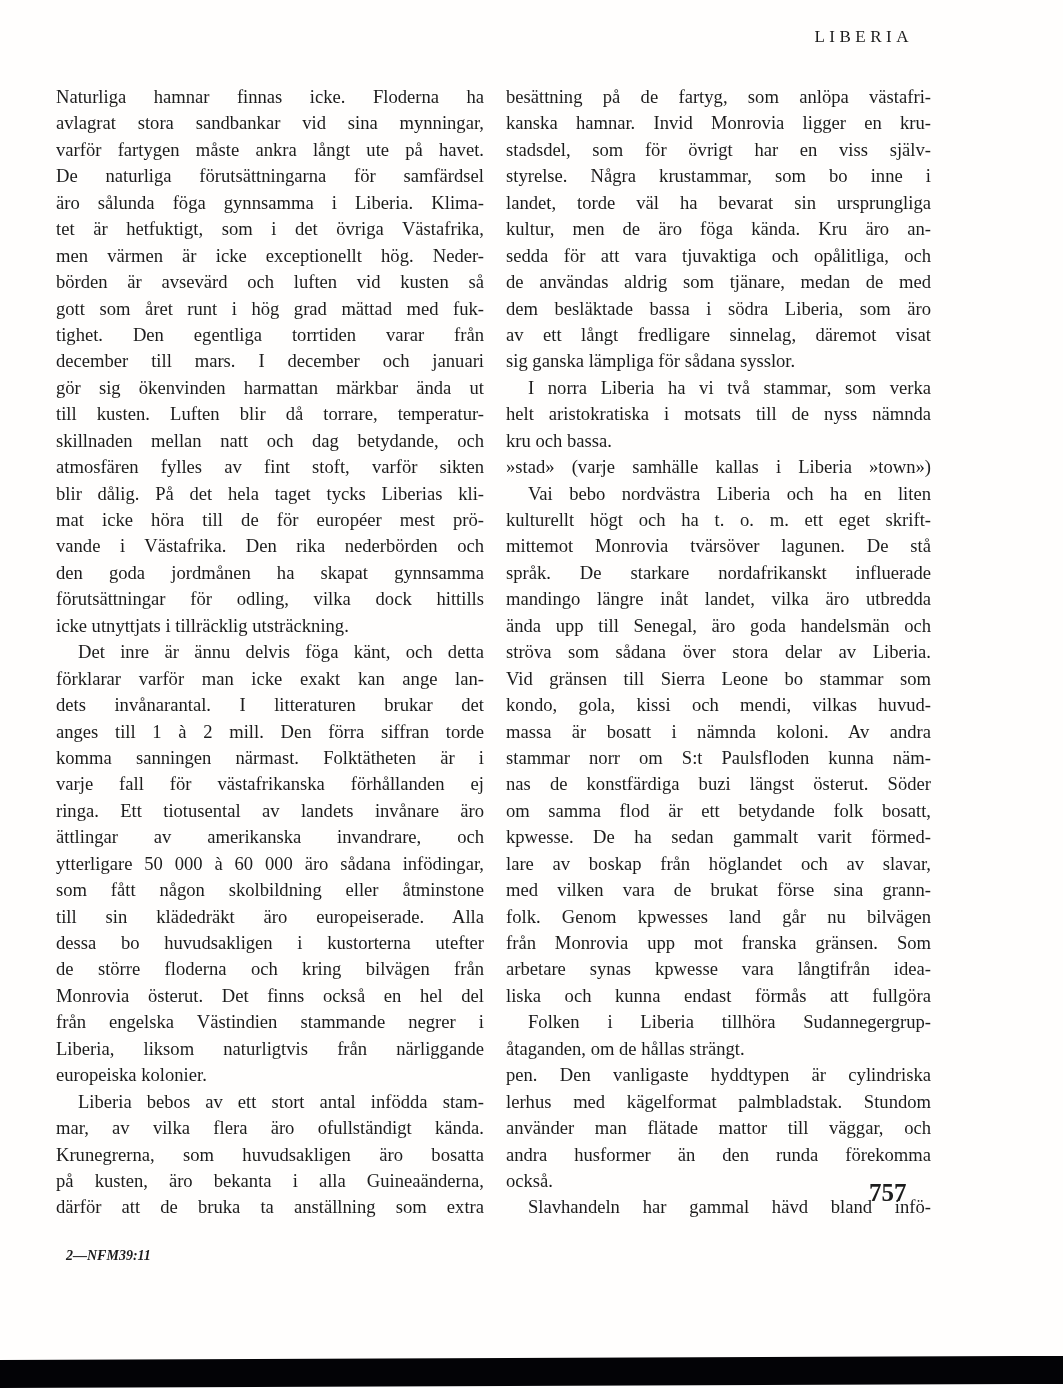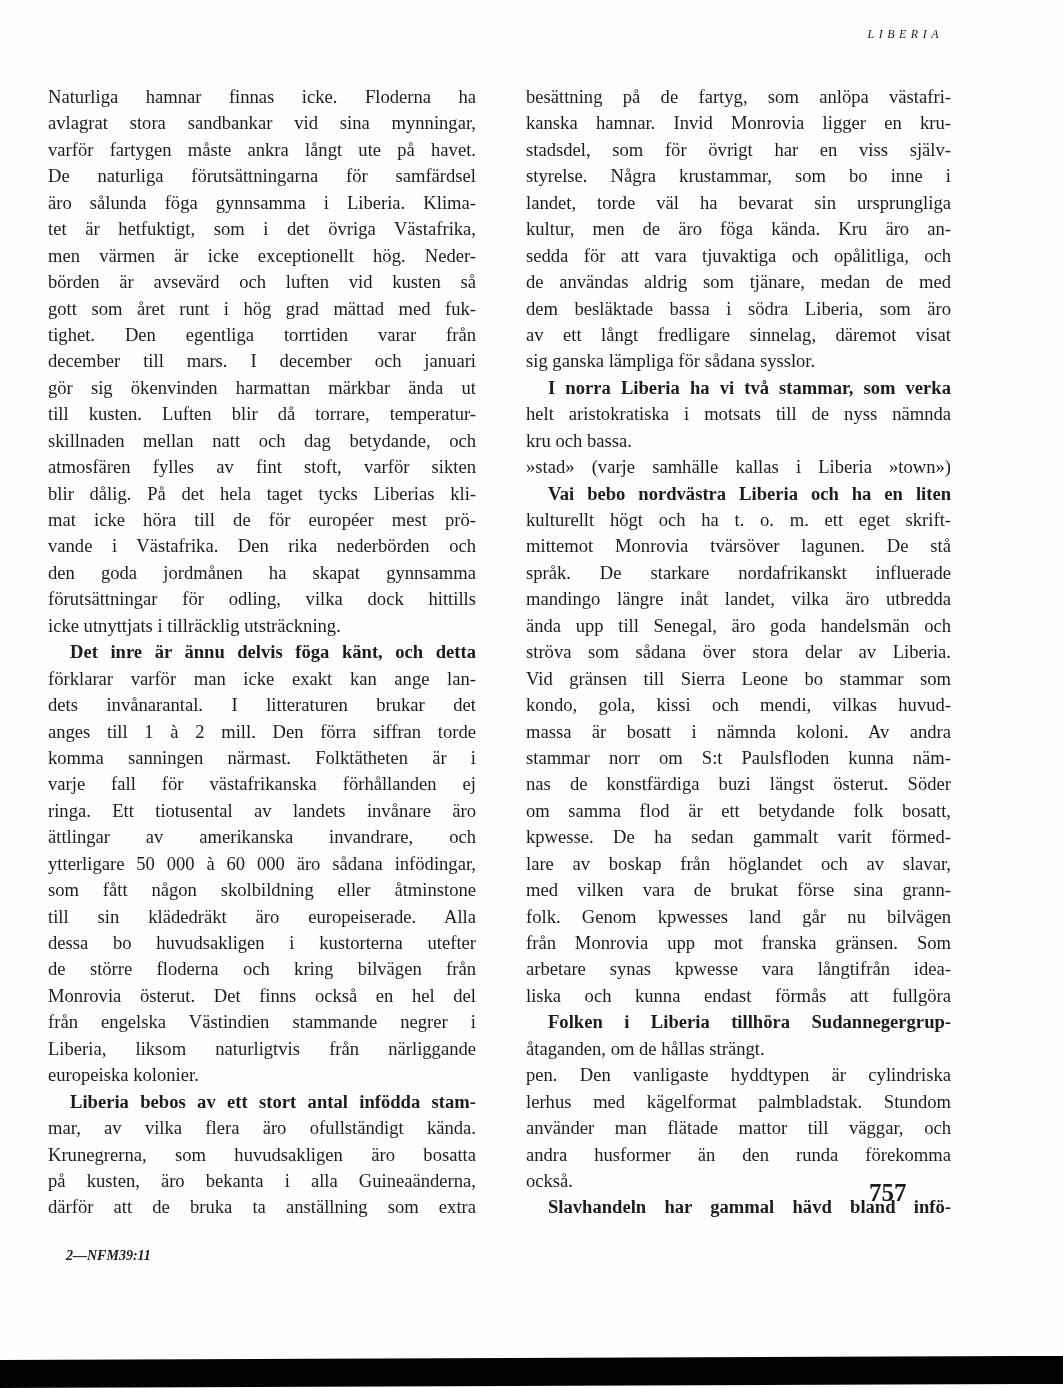--- a/index.html
+++ b/index.html
@@ -3,38 +3,38 @@
 <meta charset="utf-8">
 <style>
   html, body { margin: 0; padding: 0; }
   body {
     width: 1063px; height: 1388px; position: relative; overflow: hidden;
     background: #fefefe; color: #1c1c1c;
     font-family: "DejaVu Serif", "Liberation Serif", serif;
   }
   .page { position: absolute; left: 0; top: 0; width: 1063px; height: 1360px; background: #fffefd; }
   .running-head {
-    position: absolute; top: 27px; right: 120px;
-    font-style: italic; font-size: 12px; letter-spacing: 4.5px;
+    position: absolute; top: 27px; right: 150px;
+    font-size: 17px; letter-spacing: 4.5px;
     font-family: "Liberation Serif", "DejaVu Serif", serif;
   }
   .column {
     position: absolute; top: 84px;
     font-family: "Liberation Serif", "DejaVu Serif", serif;
     font-size: 18.6px; line-height: 26.45px;
   }
-  .col-left { left: 48px; width: 428px; }
-  .col-right { left: 506px; width: 425px; margin-left: 20px; }
+  .col-left { left: 56px; width: 428px; }
+  .col-right { left: 506px; width: 425px; }
   .line {
     display: block; white-space: nowrap; height: 26.45px;
     text-align: justify; text-align-last: justify;
     overflow: visible;
   }
   .line.last { text-align-last: left; }
-  .line.indent { padding-left: 22px; font-weight: bold; }
+  .line.indent { padding-left: 22px; }
   .footer-sig {
     position: absolute; left: 66px; top: 1248px;
     font-style: italic; font-weight: bold; font-size: 14px;
     font-family: "Liberation Serif", "DejaVu Serif", serif;
   }
   .page-number {
     position: absolute; left: 869px; top: 1179px;
     font-weight: bold; font-size: 25px;
     font-family: "Liberation Serif", "DejaVu Serif", serif;
   }

